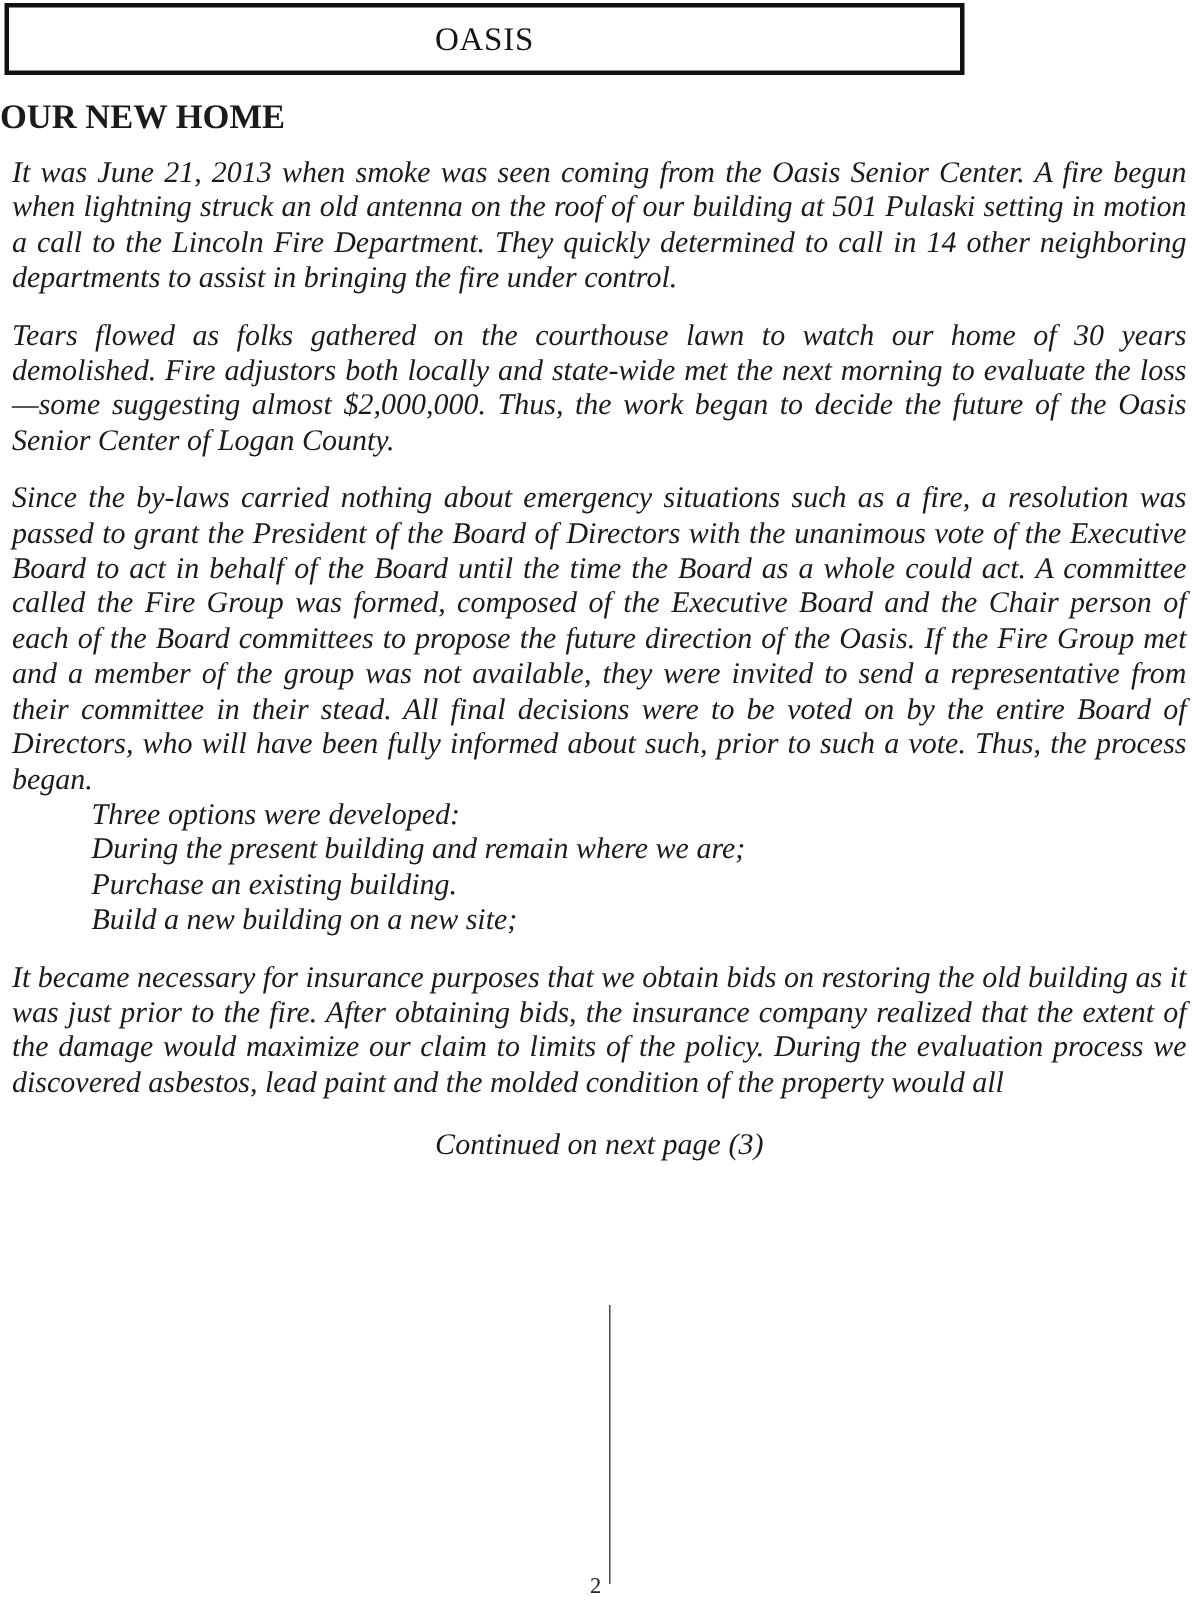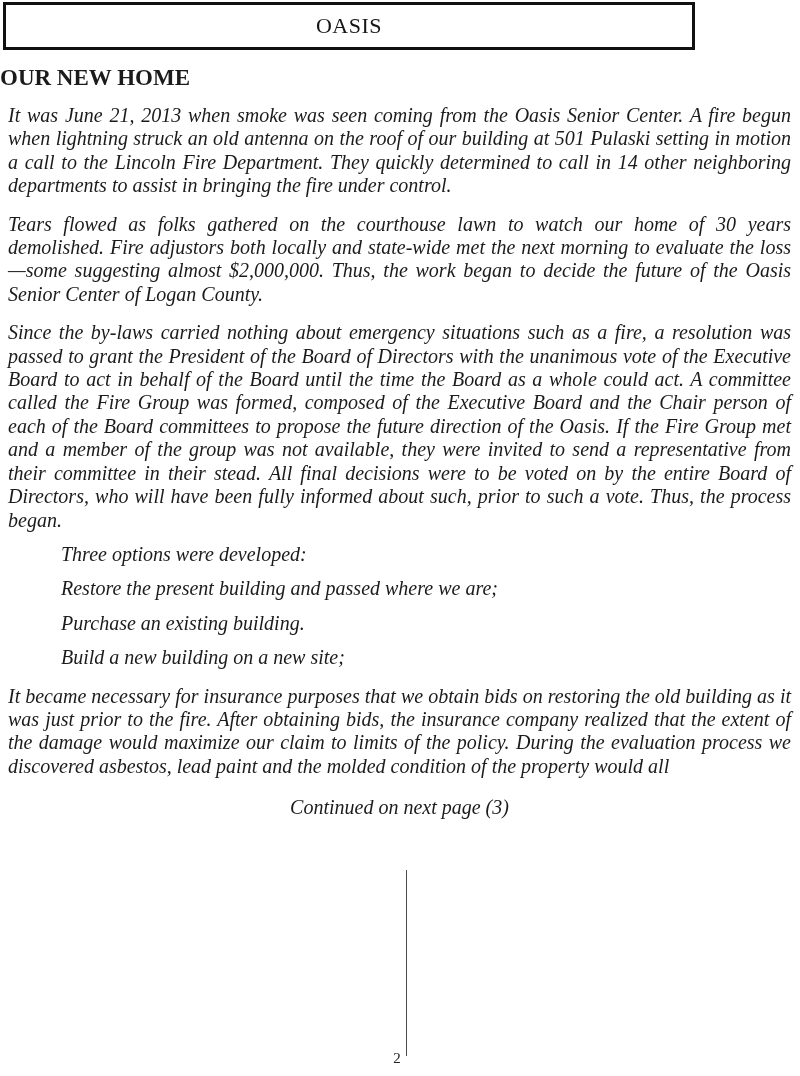--- a/index.html
+++ b/index.html
@@ -10,21 +10,21 @@
     background: #ffffff;
     font-family: "Liberation Serif", serif;
     color: #1b1b1b;
     overflow: hidden;
   }
   .masthead-box {
     box-sizing: border-box;
     position: absolute;
     left: 3px;
     top: 2px;
-    width: 692px;
+    width: 640px;
     height: 48px;
     border: 3px solid #111111;
     background: #ffffff;
     display: flex;
     align-items: center;
     justify-content: center;
   }
   .masthead-text {
     font-size: 22px;
     letter-spacing: 0.5px;
@@ -49,21 +49,20 @@
     font-style: italic;
   }
   .content p { margin: 0; }
   p.body-par {
     margin-top: 15px;
     text-align: justify;
     text-justify: inter-word;
   }
   p.first-par { margin-top: 13px; }
   p.indent-line {
-    margin-top: 11px;
     padding-left: 53px;
     text-align: left;
   }
   p.insurance-par { margin-top: 15px; }
   p.continued-note {
     margin-top: 18px;
     text-align: center;
   }
   .column-divider {
     position: absolute;
@@ -92,21 +91,21 @@
 
 <div class="page-body">
   <h1 class="doc-title">OUR NEW HOME</h1>
 
   <div class="content">
     <p class="body-par first-par">It was June 21, 2013 when smoke was seen coming from the Oasis Senior Center.  A fire begun when lightning struck an old antenna on the roof of our building at 501 Pulaski setting in motion a call to the Lincoln Fire Department.  They quickly determined to call in 14 other neighboring departments to assist in bringing the fire under control.</p>
     <p class="body-par">Tears flowed as folks gathered on the courthouse lawn to watch our home of  30 years demolished.  Fire adjustors both locally and state-wide met the next morning to evaluate the loss—some suggesting almost $2,000,000.  Thus, the work began to decide the future of the Oasis Senior Center of Logan County.</p>
     <p class="body-par">Since the by-laws carried nothing about emergency situations such as a fire, a resolution was passed to grant the President of the Board of Directors with the unanimous vote of the Executive Board to act in behalf of the Board until the time the Board as a whole could act.   A committee called the Fire Group was formed, composed of the Executive Board and the Chair person of each of the Board committees to propose the future direction of the Oasis. If the Fire Group met and a member of the group was not available, they were invited to send a representative from their committee in their stead.  All final decisions were to be voted on by the entire Board of Directors, who will have been fully informed about such, prior to such a vote. Thus, the process began.</p>
 
     <p class="indent-line">Three options were developed:</p>
-    <p class="indent-line">Restore the present building and passed where we are;</p>
+    <p class="indent-line">During the present building and remain where we are;</p>
     <p class="indent-line">Purchase an existing building.</p>
     <p class="indent-line">Build a new building on a new site;</p>
 
     <p class="body-par insurance-par">It became necessary for insurance purposes that we obtain bids on restoring the old building as it was just prior to the fire.  After obtaining bids, the insurance company realized that the extent of the damage would maximize our claim to limits of the policy. During the evaluation process we discovered asbestos, lead paint and the molded condition of the property would all</p>
 
     <p class="continued-note">Continued on next page (3)</p>
   </div>
 </div>
 
 <div class="column-divider"></div>

